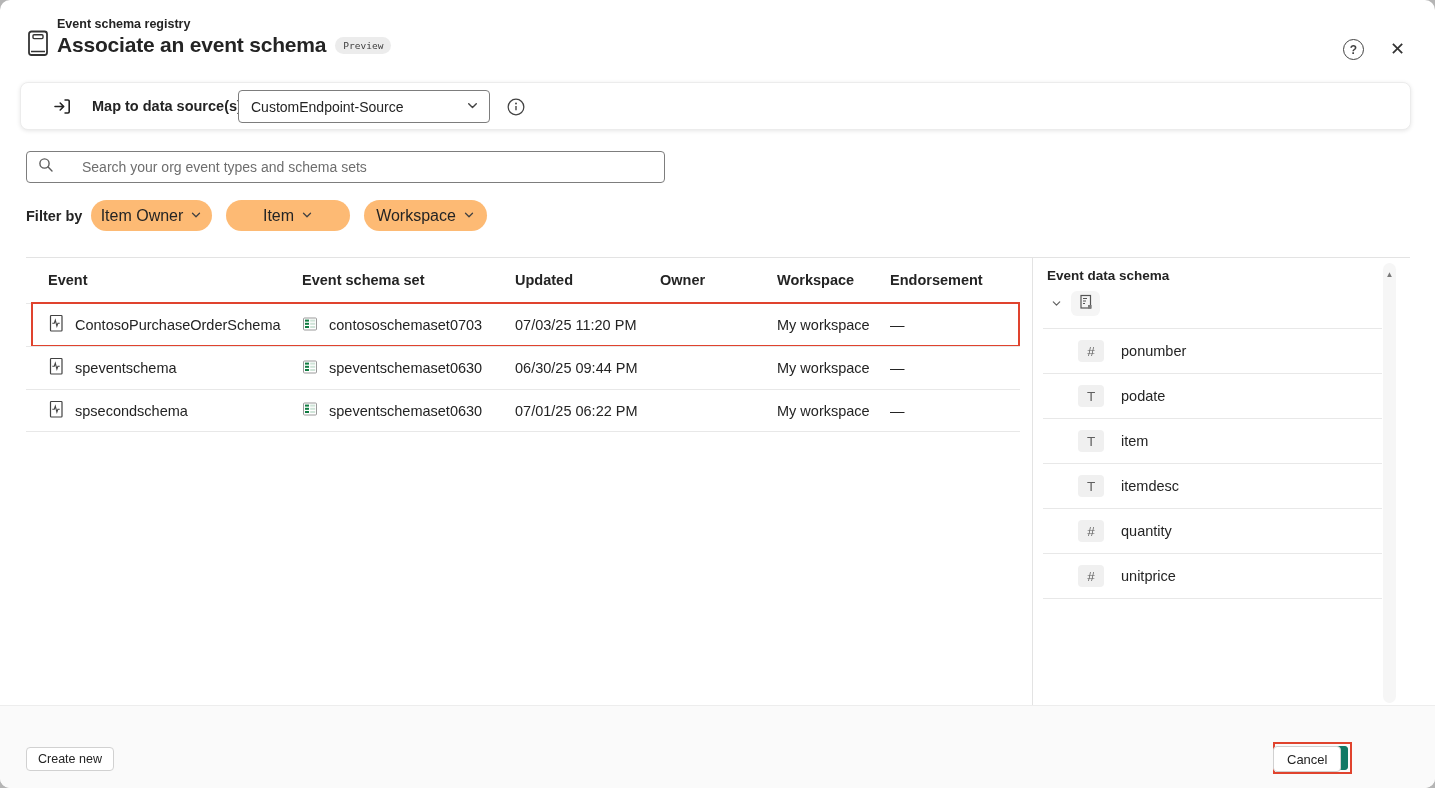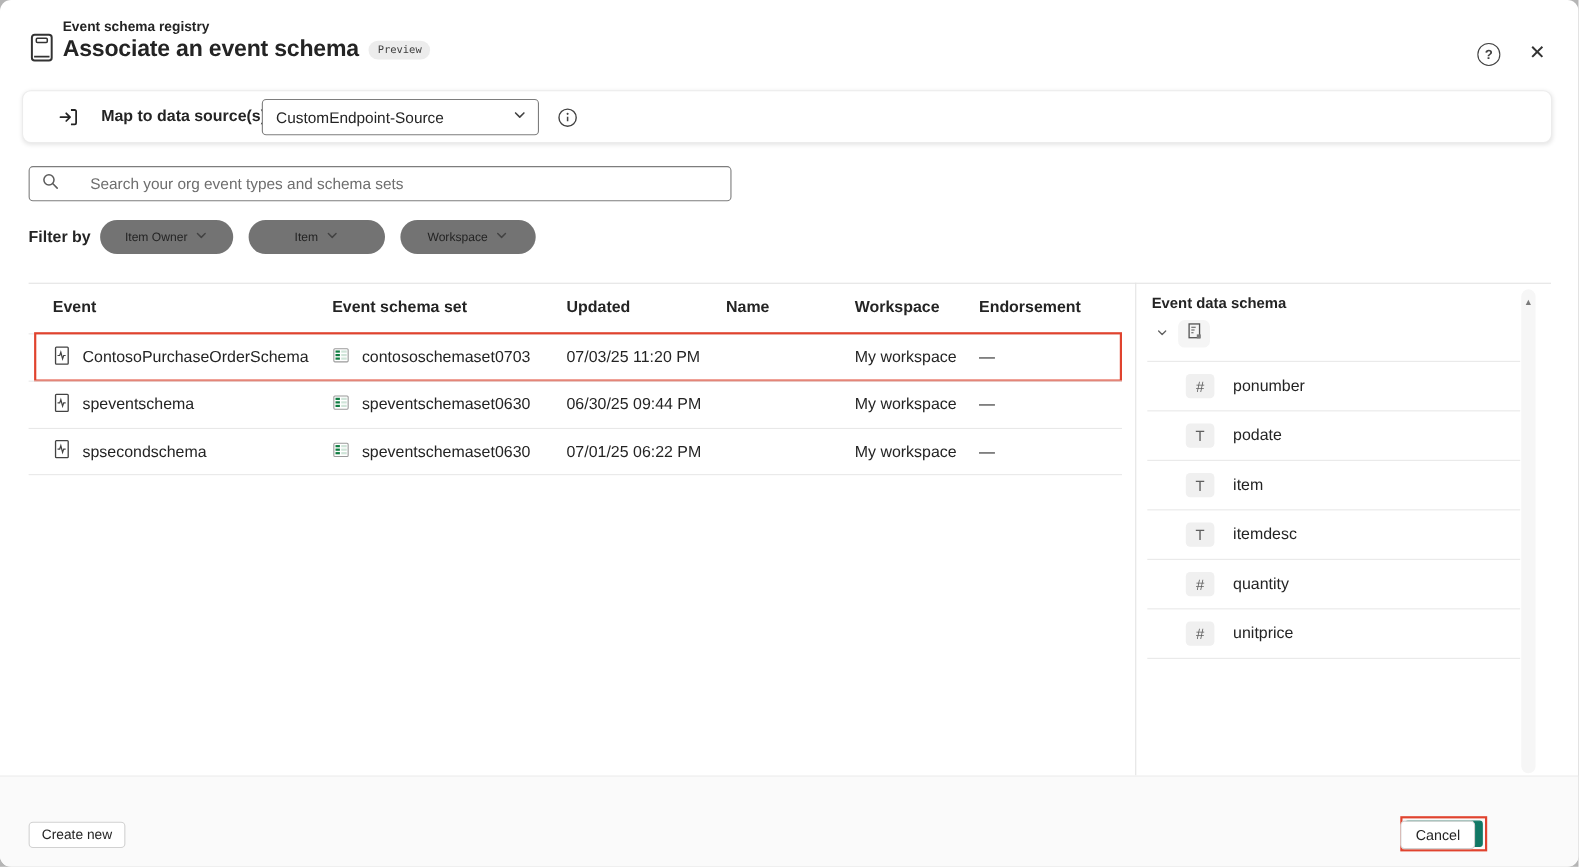--- a/index.html
+++ b/index.html
@@ -68,23 +68,23 @@
   .search-wrap input {
     border: none; outline: none; flex: 1; font-size: 14px;
     font-family: "Liberation Sans", sans-serif; color: #242424; background: transparent;
   }
   .search-wrap input::placeholder { color: #6e6e6e; }
 
   
   .filter-label { position: absolute; left: 26px; top: 208px; font-size: 14.5px; font-weight: 700; }
   .chips { position: absolute; left: 91px; top: 200px; display: flex; gap: 14px; }
   .chip {
-    height: 31px; border-radius: 16px; background: #737373; border: none; cursor: pointer;
+    height: 31px; border-radius: 16px; background: #fdba74; border: none; cursor: pointer;
     display: flex; align-items: center; justify-content: center; gap: 7px;
-    font-size: 11px; color: #242424; font-family: "Liberation Sans", sans-serif;
+    font-size: 16px; color: #242424; font-family: "Liberation Sans", sans-serif;
   }
   .chip:nth-of-type(1) { width: 121px; }
   .chip:nth-of-type(2) { width: 124px; }
   .chip:nth-of-type(3) { width: 123px; }
 
   
   .content-topline { position: absolute; left: 26px; top: 257px; width: 1384px; height: 1px; background: #e3e3e3; }
   .v-divider { position: absolute; left: 1032px; top: 257px; width: 1px; height: 448px; background: #e3e3e3; }
 
   .table { position: absolute; left: 26px; top: 257px; width: 994px; }
@@ -237,21 +237,21 @@
   </div>
 
   <div class="content-topline"></div>
   <div class="v-divider"></div>
 
   <div class="table">
     <div class="thead">
       <span>Event</span>
       <span>Event schema set</span>
       <span>Updated</span>
-      <span>Name</span>
+      <span>Owner</span>
       <span>Workspace</span>
       <span>Endorsement</span>
     </div>
 
       <div class="trow selected">
         <span class="iconcell">
           <span>
             <svg width="16" height="19" viewBox="0 0 16 19">
               <rect x="2.5" y="1.5" width="11.5" height="15.5" rx="0.8" fill="none" stroke="#424242" stroke-width="1.2"></rect>
               <polyline points="4.3,9.2 6.3,9.2 7.3,6.2 8.9,12.2 9.9,9.2 11.7,9.2" fill="none" stroke="#424242" stroke-width="1.1"></polyline>

